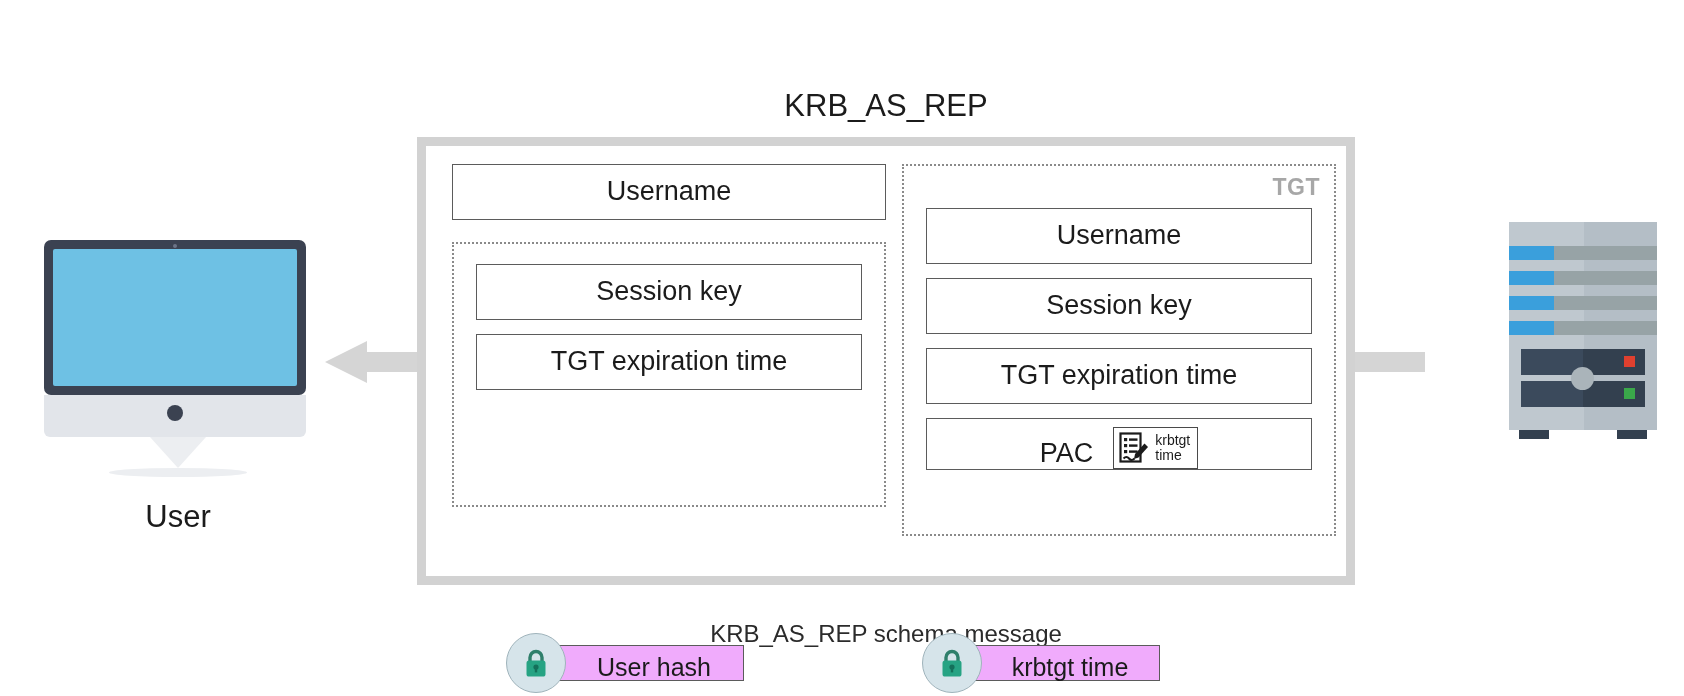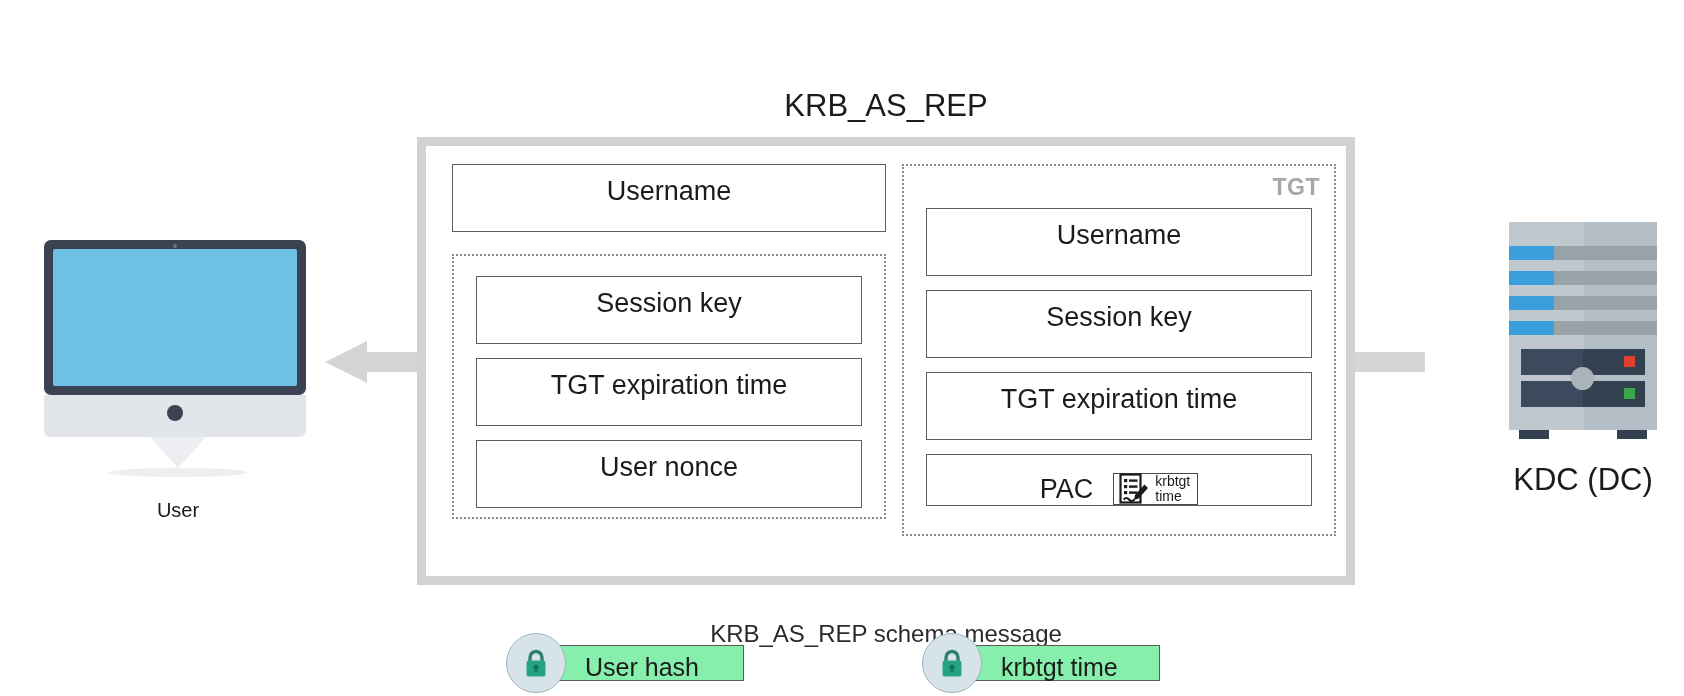--- a/index.html
+++ b/index.html
@@ -53,21 +53,21 @@
     position: absolute;
     top: 18px;
   }
   #col-left  { left: 26px;  width: 434px; }
   #col-right { left: 476px; width: 434px; }
 
   
   .field {
     border: 1.6px solid #5b5b5b;
     background: #ffffff;
-    height: 68px;
+    height: 56px;
     line-height: 52px;
     text-align: center;
     font-size: 27px;
     color: #1b1b1b;
     box-sizing: border-box;
   }
 
   
   .dotted-box {
     border: 2px dotted #8a8a8a;
@@ -113,21 +113,21 @@
     justify-content: center;
     gap: 20px;
   }
   .pac-text {
     font-size: 27px;
     color: #1b1b1b;
   }
   .sig-badge {
     border: 1.6px solid #4a4a4a;
     background: #ffffff;
-    height: 32px;
+    height: 42px;
     box-sizing: border-box;
     display: flex;
     align-items: center;
     gap: 6px;
     padding: 0 7px 0 5px;
   }
   .sig-badge .sig-text {
     font-size: 14px;
     line-height: 15px;
     color: #1b1b1b;
@@ -152,32 +152,32 @@
     border: 1.6px solid #9fb3bb;
     display: flex;
     align-items: center;
     justify-content: center;
     position: relative;
     z-index: 6;
     flex: none;
   }
   .hash-label {
     border: 1.6px solid #5b5b5b;
-    background: #86efac;
+    background: #f0abfc;
     height: 36px;
     line-height: 42px;
     margin-left: -28px;
     padding-left: 46px;
     padding-right: 20px;
     font-size: 25px;
     color: #1b1b1b;
     box-sizing: border-box;
     position: relative;
     z-index: 4;
-    text-align: left;
+    text-align: center;
     min-width: 206px;
   }
 
   
   #arrow {
     position: absolute;
     left: 325px;
     top: 341px;
     width: 1100px;
     height: 42px;
@@ -243,21 +243,21 @@
   }
   #monitor-base {
     width: 138px;
     height: 9px;
     margin: 0 auto;
     background: #eceef1;
     border-radius: 50%;
   }
   #user-label {
     text-align: center;
-    font-size: 20px;
+    font-size: 31px;
     color: #1b1b1b;
     margin-top: 22px;
   }
 
   
   #kdc-node {
     position: absolute;
     left: 1483;
     top: 222px;
     width: 200px;
@@ -372,21 +372,20 @@
 
 <div id="frame">
 
   <div class="column" id="col-left">
 
     <div class="field">Username</div>
 
     <div class="dotted-box" id="enc-left">
       <div class="field">Session key</div>
       <div class="field">TGT expiration time</div>
-      <div class="field">User nonce</div>
     </div>
   </div>
 
   <div class="column" id="col-right">
 
     <div class="dotted-box" id="enc-right">
       <div id="tgt-label">TGT</div>
 
       <div class="field">Username</div>
       <div class="field">Session key</div>
@@ -469,16 +468,15 @@
         <div class="panel-half" style="top:32px;">
           <span class="p-shade"></span>
           <span class="led" id="led-green"></span>
         </div>
         <div id="srv-knob"></div>
       </div>
       <div class="srv-foot" id="foot-l"></div>
       <div class="srv-foot" id="foot-r"></div>
     </div>
   </div>
-  <div id="kdc-label">KDC (DC)</div>
 </div>
 
 <div id="caption">KRB_AS_REP schema message</div>
 
 </body></html>

